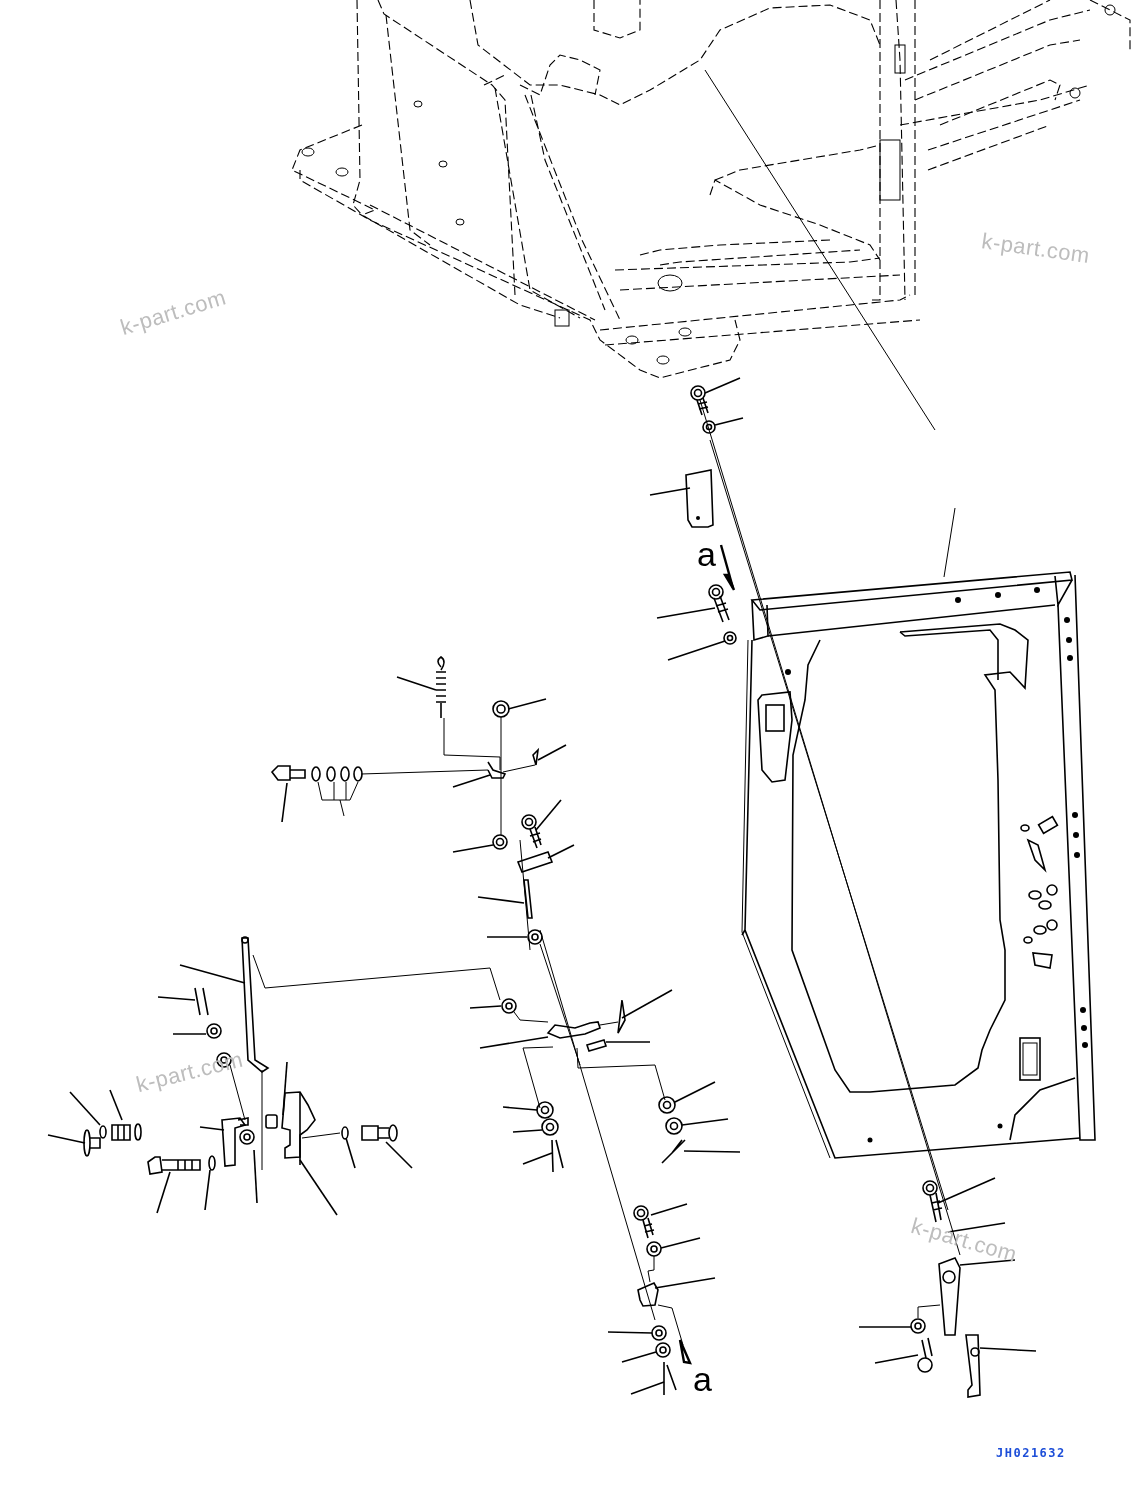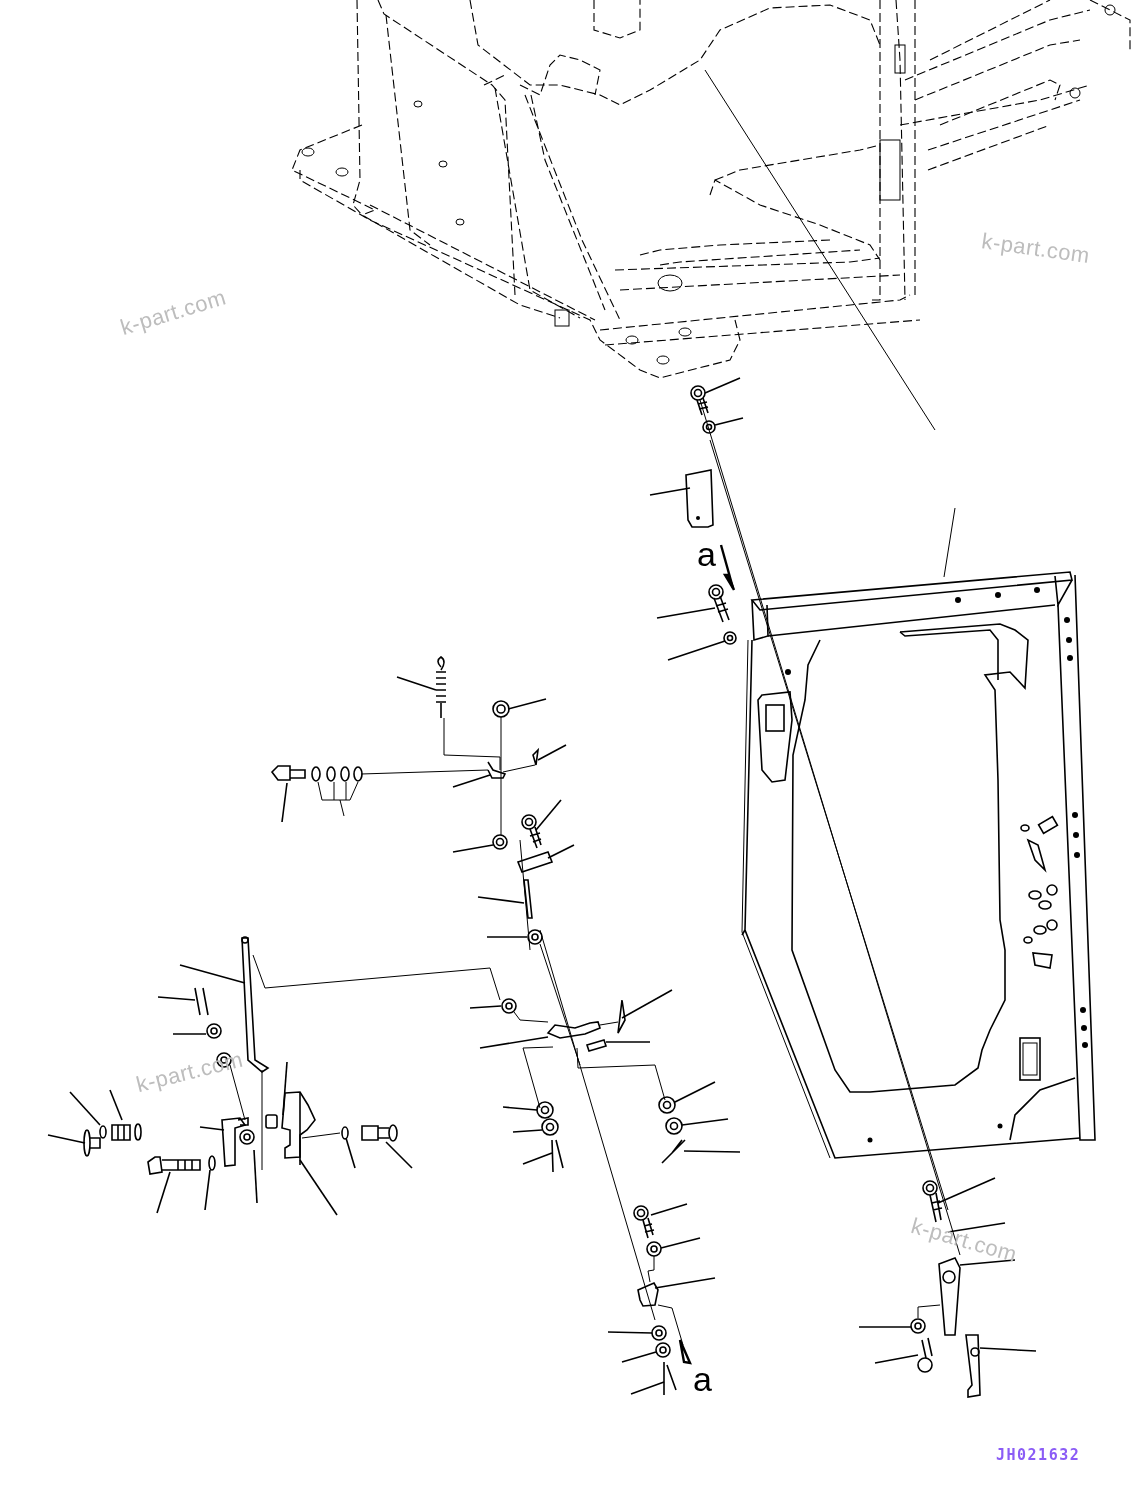--- a/index.html
+++ b/index.html
@@ -5,21 +5,21 @@
   html, body { margin:0; padding:0; background:#ffffff; }
   body { width:1134px; height:1491px; position:relative; overflow:hidden; font-family:"Liberation Sans", sans-serif; }
   #diagram { position:absolute; left:0; top:0; width:1134px; height:1491px; }
   .ln { stroke:#000; fill:none; stroke-width:1.6; }
   .thin { stroke:#000; fill:none; stroke-width:1; }
   .dash { stroke:#000; fill:none; stroke-width:1.1; stroke-dasharray:9 4; }
   .bold { stroke:#000; fill:none; stroke-width:2.4; }
   .dot { fill:#000; }
   .watermark { position:absolute; color:#bdbdbd; font-size:22px; font-family:"Liberation Sans", sans-serif; transform-origin:left bottom; white-space:nowrap; letter-spacing:0.5px; }
   .view-letter { position:absolute; font-family:"Liberation Sans", sans-serif; font-size:34px; color:#000; line-height:1; }
-  .drawing-code { position:absolute; font-family:"DejaVu Sans Mono", monospace; font-size:15px; font-weight:bold; color:#8b5cf6; letter-spacing:1.5px; }
+  .drawing-code { position:absolute; font-family:"DejaVu Sans Mono", monospace; font-size:12px; font-weight:bold; color:#1d4ed8; letter-spacing:1.5px; }
 </style>
 </head>
 <body>
 
 <svg id="diagram" viewBox="0 0 1134 1491" xmlns="http://www.w3.org/2000/svg">
 
   <g>
 
     <path class="dash" d="M357 0 L360 180 L353 205 L362 215 L520 305 L560 318"></path>
     <path class="dash" d="M378 0 L384 14 L492 85 L505 100 L515 295"></path>

